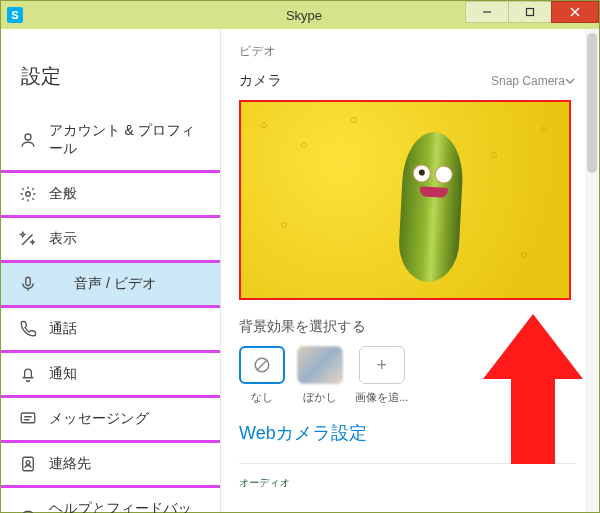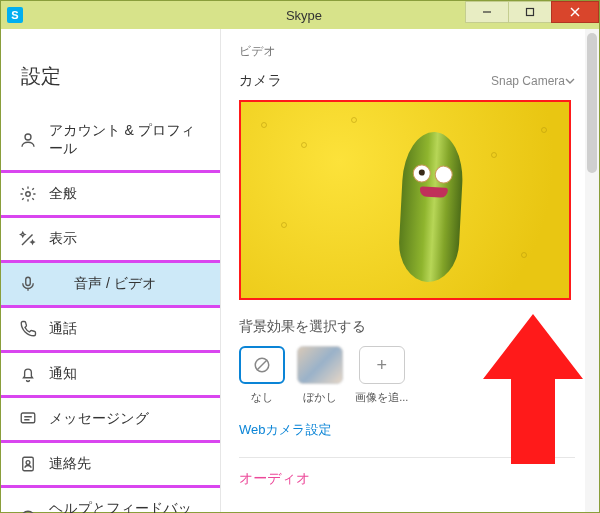--- a/index.html
+++ b/index.html
@@ -38,23 +38,23 @@
   .eye-dots.l { left:16px; } .eye-dots.r { right:16px; }
   .lips { position:absolute; top:55px; left:18px; width:28px; height:10px; background:#c0305a; border-radius: 4px 4px 10px 10px; }
   .bg-section { margin-top: 18px; }
   .bg-label { font-size: 14px; color: #555; margin-bottom: 10px; }
   .bg-options { display: flex; gap: 12px; }
   .bg-opt { display: flex; flex-direction: column; align-items: center; gap: 6px; font-size: 11px; color: #555; cursor: pointer; }
   .bg-opt .tile { width: 46px; height: 38px; border: 1px solid #ccc; border-radius: 6px; display:flex; align-items:center; justify-content:center; background:#fff; }
   .bg-opt.selected .tile { border: 2px solid #0a84d6; }
   .tile.blur { background: linear-gradient(135deg,#d8c9b8,#9ab2c9,#e6d6c6); filter: blur(1px); }
   .tile.add { font-size: 18px; color:#888; }
-  .link { color:#0a84d6; font-size:13px; margin-top:16px; display:inline-block; cursor:pointer; }
+  .link { color:#0a84d6; font-size:18px; margin-top:16px; display:inline-block; cursor:pointer; }
   .divider { height:1px; background:#e6e6e6; margin:18px 0 12px; }
-  .audio-label { font-size:14px; color:#ec4899; }
+  .audio-label { font-size:10px; color:#14532d; }
   .arrow-annot { position:absolute; right: 2px; top: 285px; pointer-events:none; }
   .arrow-annot svg { width: 100px; height: 150px; }
 </style>
 </head>
 <body>
 
 <div class="window">
   <div class="titlebar">
     <div class="appicon">S</div>
     <div class="title">Skype</div>

